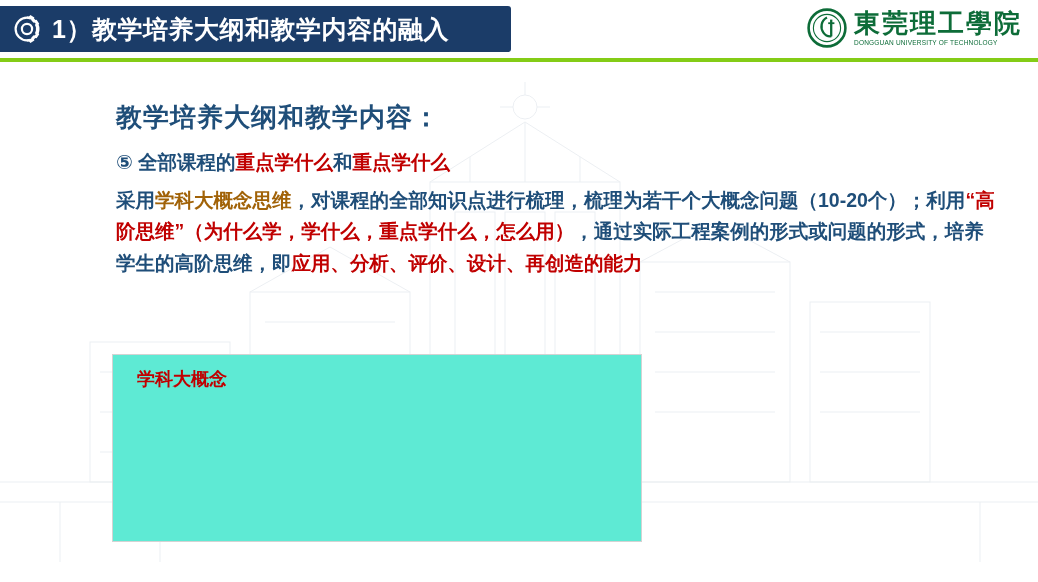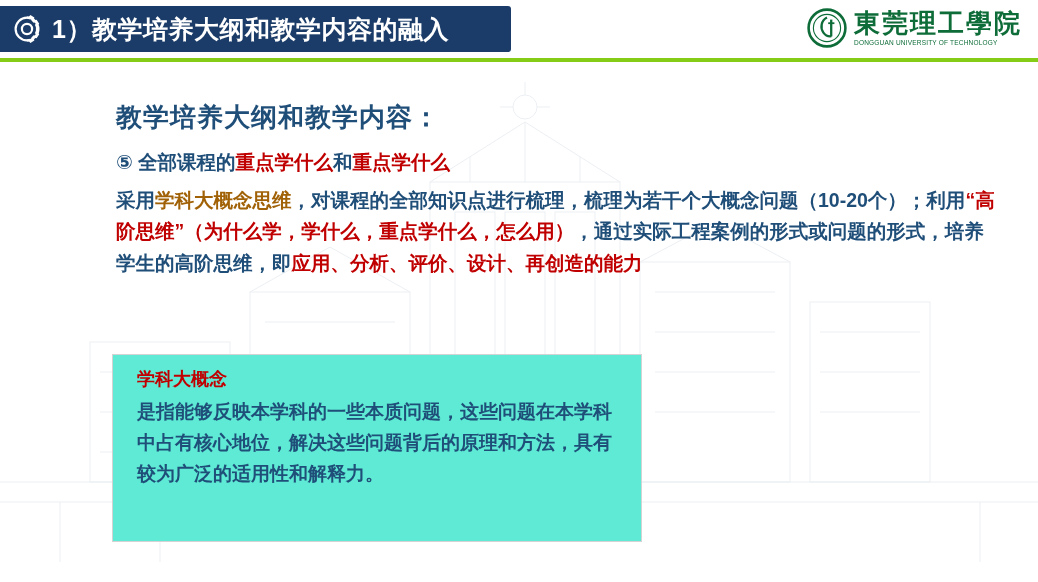--- a/index.html
+++ b/index.html
@@ -246,21 +246,20 @@
     </div>
 
     <div class="line wrapline" style="margin-top:6px;">
       <span class="blue">采用</span><span style="color:#a16207">学科大概念思维</span><span class="blue">，对课程的全部知识点进行梳理，梳理为若干个大概念问题（10-20个）；利用</span><span class="red">“高阶思维”（为什么学，学什么，重点学什么，怎么用）</span><span class="blue">，通过实际工程案例的形式或问题的形式，培养学生的高阶思维，即</span><span class="red">应用、分析、评价、设计、再创造的能力</span>
     </div>
 
   </div>
 
   <div class="callout">
     <div class="callout-title">学科大概念</div>
-    <div class="callout-body">是指能够反映本学科的一些本质问题，这些问题在本学科中占有核心地位，解决这些问题背后的原理和方法，具有较为广泛的适用性和解释力。</div>
   </div>
 
   <div class="dots">
     <span class="dot active"></span>
     <span class="dot inactive"></span>
     <span class="dot inactive"></span>
     <span class="dot inactive"></span>
     <span class="dot inactive"></span>
   </div>
 

